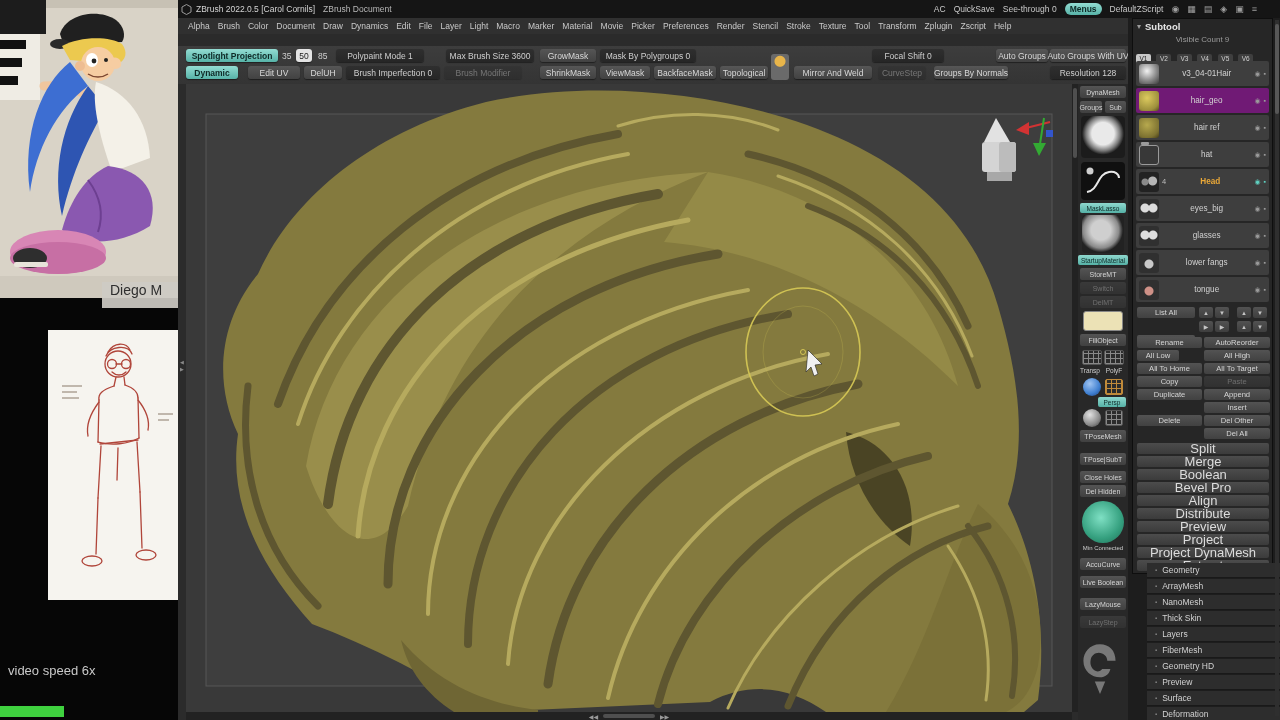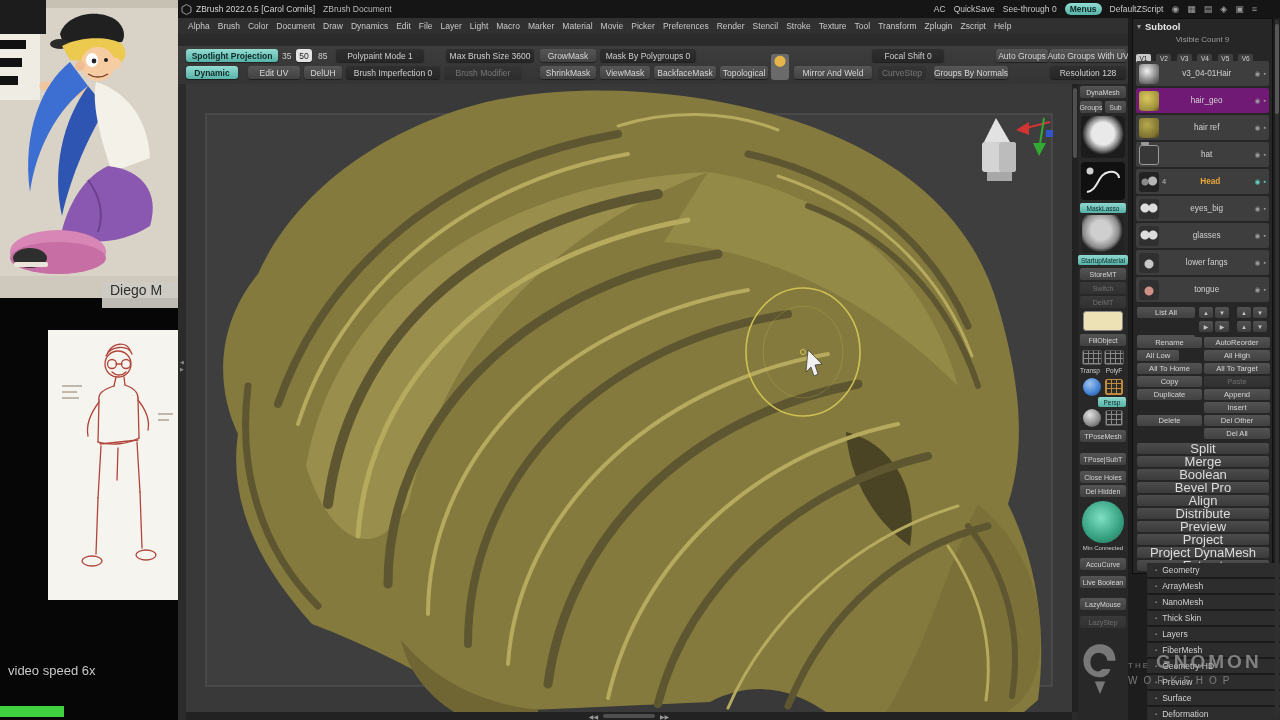--- a/index.html
+++ b/index.html
@@ -492,23 +492,16 @@
       <div class="abs" style="left:147px;top:2px;width:4px;height:696px;background:#2f2f2f">
         <div class="abs" style="left:0;top:4px;width:4px;height:90px;background:#575757;border-radius:2px"></div>
       </div>
     </div>
 
     <div class="abs" style="left:902px;top:640px;display:flex;align-items:center;gap:8px;opacity:.8;z-index:40;pointer-events:none">
       <svg width="40" height="56" viewBox="0 0 38 54">
         <path d="M19 4 C9 4 3 12 3 20 C3 30 11 36 19 36 C24 36 28 33 29 28 L21 28 C20 30 17 31 15 30 C11 28 9 24 10 19 C11 14 16 11 21 13 C24 14 26 17 26 20 L34 20 C34 10 28 4 19 4 Z" fill="#8d8d8d"></path>
         <path d="M14 40 L24 40 L19 52 Z" fill="#8d8d8d"></path>
       </svg>
-      <div>
-        <div style="display:flex;align-items:flex-end;gap:6px">
-          <span style="font-size:8px;letter-spacing:2px;color:#8f8f8f;padding-bottom:3px">THE</span>
-          <span style="font-size:19px;font-weight:bold;letter-spacing:3px;color:#979797">GNOMON</span>
-        </div>
-        <div style="font-size:10px;letter-spacing:6px;color:#8f8f8f;margin-top:2px">WORKSHOP</div>
-      </div>
     </div>
 
   </div>
 </div>
 
 </body></html>

